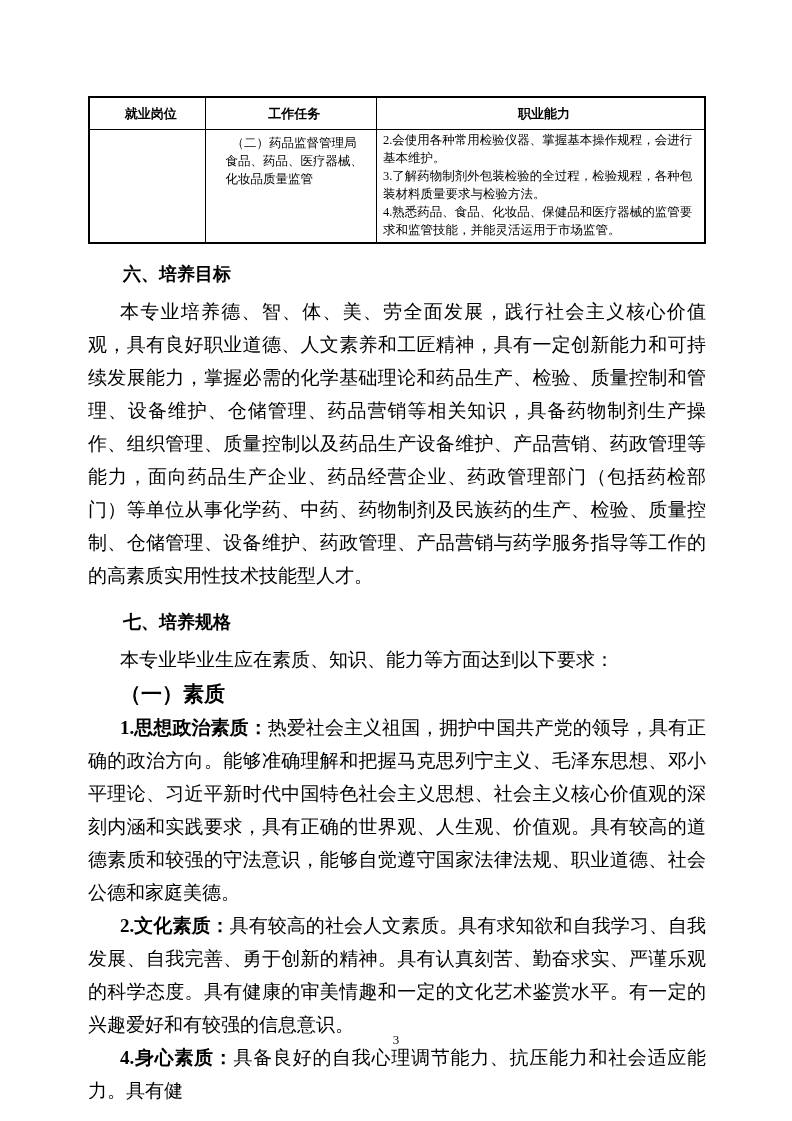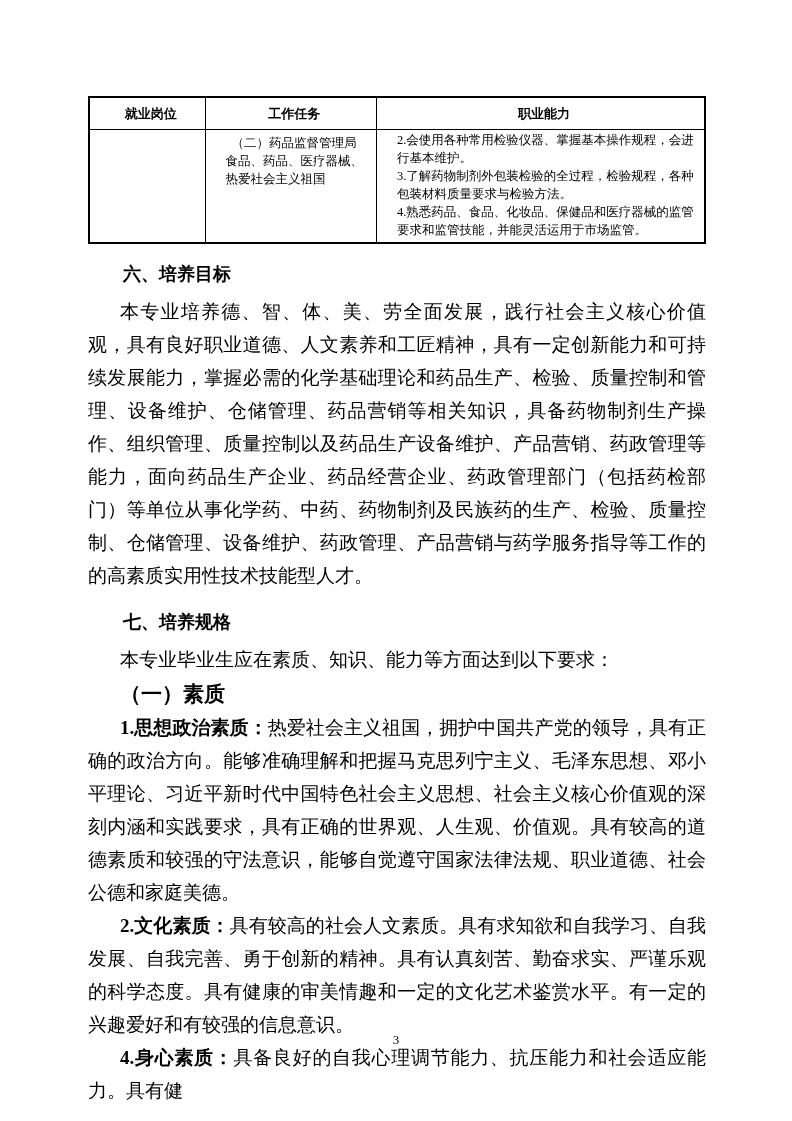--- a/index.html
+++ b/index.html
@@ -37,21 +37,21 @@
     font-size: 12.5px;
   }
   table.comp-table th {
     font-weight: bold;
     text-align: center;
     padding: 7px 2px 6px 9px;
     font-size: 13px;
   }
   td.cell-position { width: 113px; }
   td.cell-task     { width: 167px; padding: 4px 5px 2px 20px; line-height: 18px; }
-  td.cell-ability  { padding: 2px 5px 2px 20px; line-height: 17.5px; }
+  td.cell-ability  { padding: 2px 5px 2px 6px; line-height: 17.5px; }
   .task-title { padding-left: 6px; }
   .cell-ability p { margin: 0 0 1px 0; text-align: left; }
 
   
   h2.sec-heading {
     font-size: 18px;
     font-weight: bold;
     margin: 6px;
     padding: 13px 0 4px 29px;
     line-height: 22px;
@@ -99,21 +99,21 @@
         <th>就业岗位</th>
         <th>工作任务</th>
         <th>职业能力</th>
       </tr>
     </thead>
     <tbody>
       <tr>
         <td class="cell-position"></td>
         <td class="cell-task">
           <div class="task-title">（二）药品监督管理局</div>
-          <div class="task-body">食品、药品、医疗器械、热爱社会主义祖国</div>
+          <div class="task-body">食品、药品、医疗器械、化妆品质量监管</div>
         </td>
         <td class="cell-ability">
           <p>2.会使用各种常用检验仪器、掌握基本操作规程，会进行基本维护。</p>
           <p>3.了解药物制剂外包装检验的全过程，检验规程，各种包装材料质量要求与检验方法。</p>
           <p>4.熟悉药品、食品、化妆品、保健品和医疗器械的监管要求和监管技能，并能灵活运用于市场监管。</p>
         </td>
       </tr>
     </tbody>
   </table>
 

